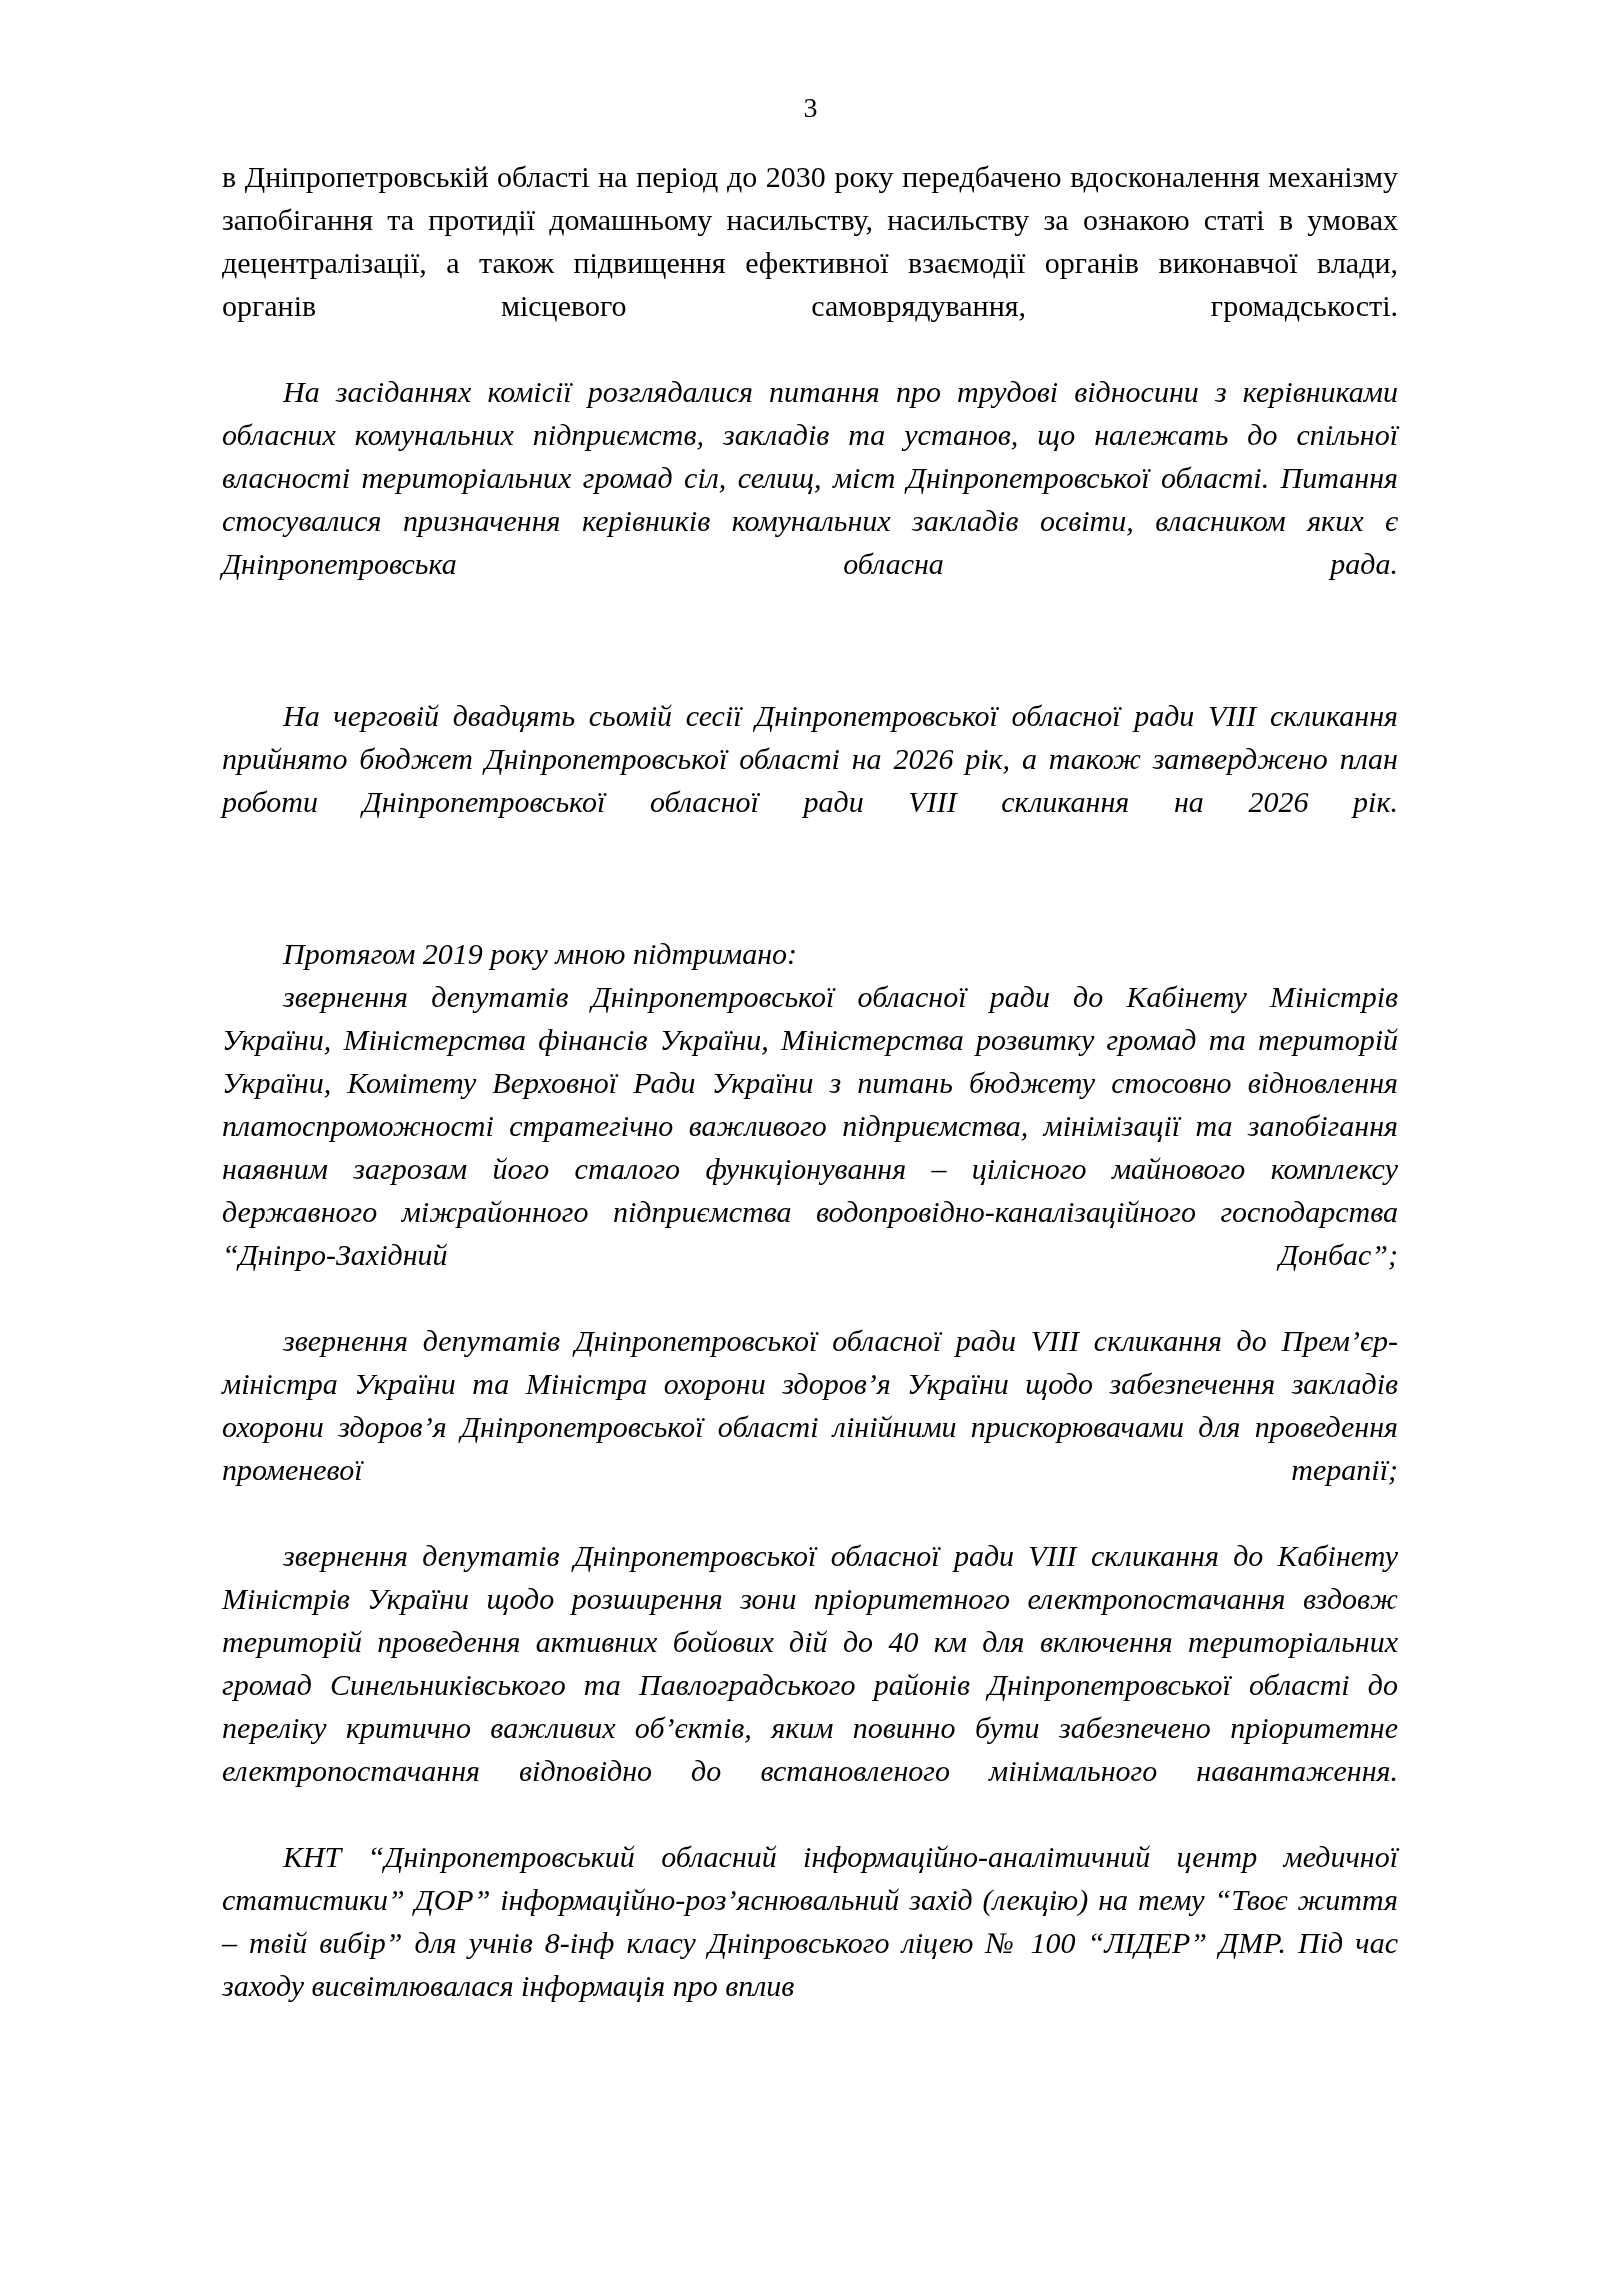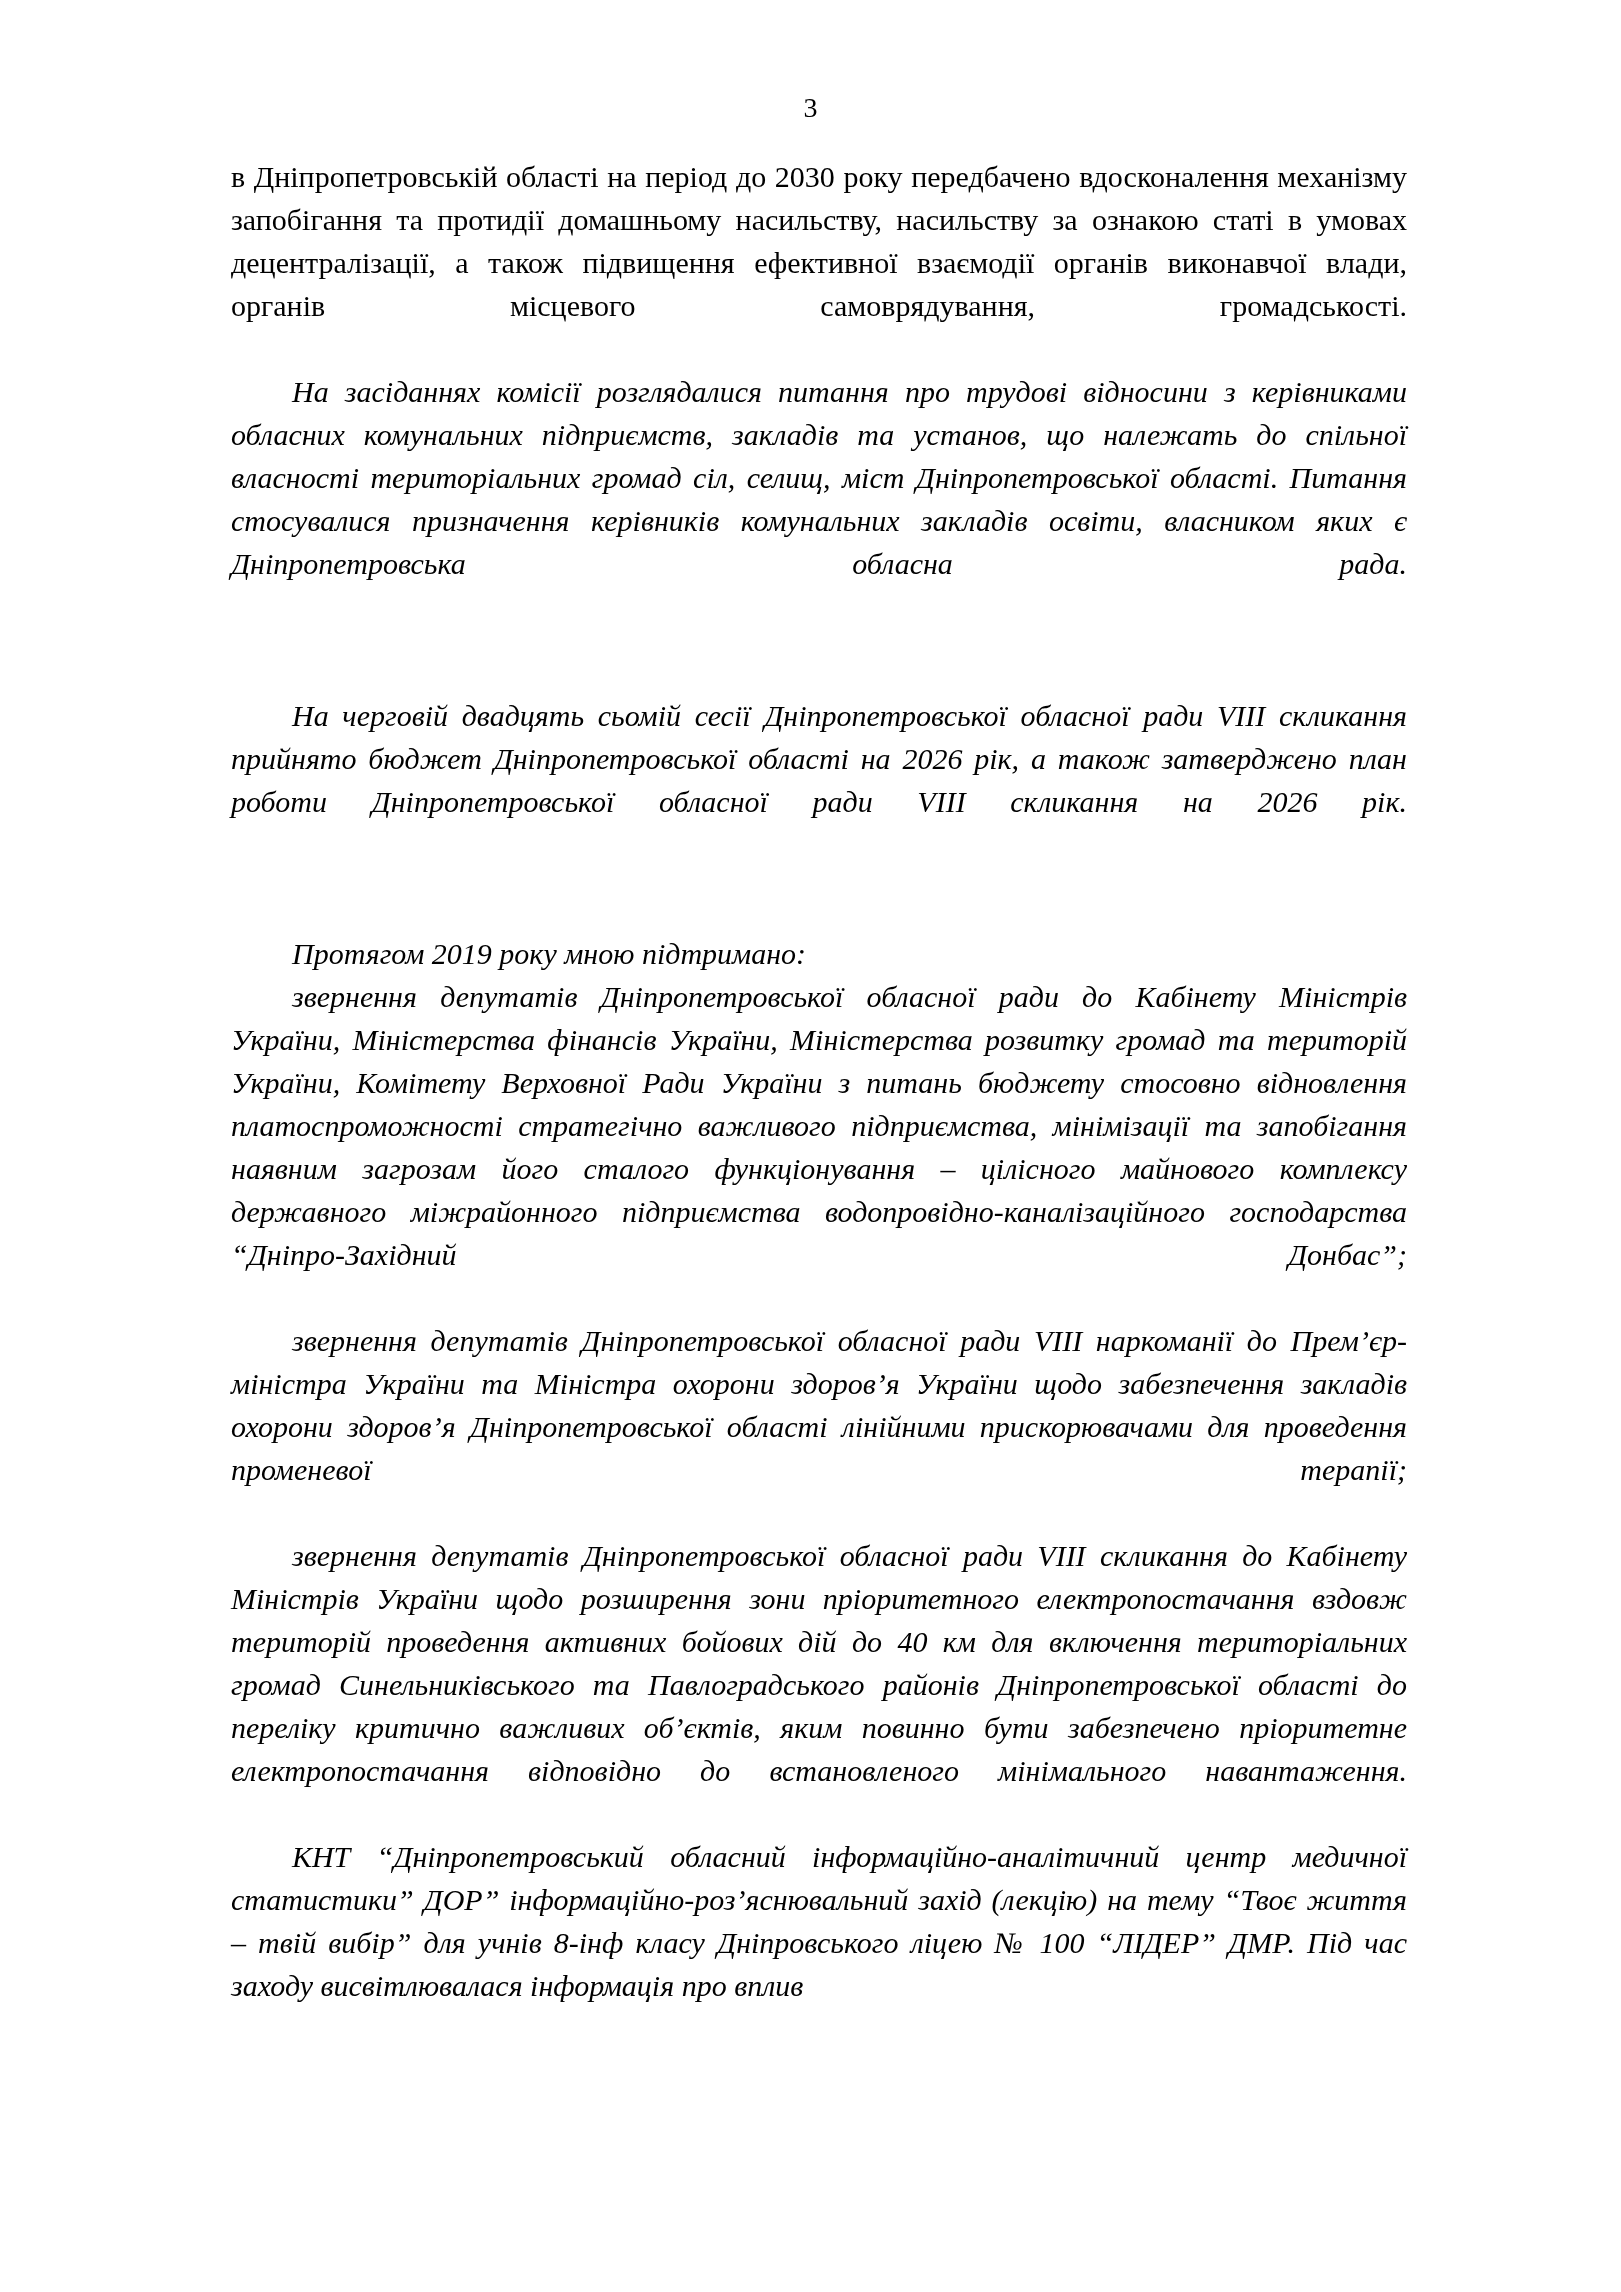--- a/index.html
+++ b/index.html
@@ -29,21 +29,21 @@
     left: 0;
     width: 1621px;
     text-align: center;
     font-size: 28px;
     line-height: 1;
     letter-spacing: 0;
   }
   .content {
     position: absolute;
     top: 155px;
-    left: 231px;
+    left: 222px;
     width: 1176px;
   }
   p.para {
     margin: 0;
     padding: 0;
     font-size: 30px;
     line-height: 43px;
     text-align: justify;
     text-justify: inter-word;
     text-indent: 0;
@@ -78,21 +78,21 @@
     <p class="para">в Дніпропетровській області на період до 2030 року передбачено вдосконалення механізму запобігання та протидії домашньому  насильству, насильству за ознакою статі в умовах децентралізації, а також підвищення ефективної взаємодії органів виконавчої влади, органів місцевого самоврядування, громадськості.</p>
 
     <p class="para indent">На засіданнях комісії розглядалися питання про трудові відносини з керівниками обласних комунальних підприємств, закладів та установ, що належать до спільної власності територіальних громад сіл, селищ, міст Дніпропетровської області. Питання стосувалися призначення керівників комунальних закладів освіти, власником яких є Дніпропетровська обласна рада.</p>
 
     <p class="para indent gap-before">На черговій двадцять сьомій сесії Дніпропетровської обласної ради VIII скликання прийнято бюджет Дніпропетровської області на 2026 рік, а також затверджено план роботи Дніпропетровської обласної ради VIII скликання на 2026 рік.</p>
 
     <p class="para indent gap-before nostretch">Протягом 2019 року мною підтримано:</p>
 
     <p class="para indent">звернення депутатів Дніпропетровської обласної ради до Кабінету Міністрів України, Міністерства фінансів України, Міністерства розвитку громад та територій України, Комітету Верховної Ради України з питань бюджету стосовно відновлення платоспроможності стратегічно важливого підприємства, мінімізації та запобігання наявним загрозам його сталого функціонування – цілісного майнового комплексу державного міжрайонного підприємства водопровідно-каналізаційного господарства “Дніпро-Західний Донбас”;</p>
 
-    <p class="para indent">звернення депутатів Дніпропетровської обласної ради VIII наркоманії до Прем’єр-міністра України та Міністра охорони здоров’я України щодо забезпечення закладів охорони здоров’я Дніпропетровської області лінійними прискорювачами для проведення променевої терапії;</p>
+    <p class="para indent">звернення депутатів Дніпропетровської обласної ради VIII скликання до Прем’єр-міністра України та Міністра охорони здоров’я України щодо забезпечення закладів охорони здоров’я Дніпропетровської області лінійними прискорювачами для проведення променевої терапії;</p>
 
     <p class="para indent">звернення депутатів Дніпропетровської обласної ради VIII скликання до Кабінету Міністрів України щодо розширення зони пріоритетного електропостачання вздовж територій проведення активних бойових дій до 40 км для включення територіальних громад Синельниківського та Павлоградського районів Дніпропетровської області до переліку критично важливих об’єктів, яким повинно бути забезпечено пріоритетне електропостачання відповідно до встановленого мінімального навантаження.</p>
 
 
     <p class="para indent nostretch">КНТ “Дніпропетровський обласний інформаційно-аналітичний центр медичної статистики” ДОР” інформаційно-роз’яснювальний захід (лекцію) на тему “Твоє життя – твій вибір” для учнів 8-інф класу Дніпровського ліцею № 100 “ЛІДЕР” ДМР. Під час заходу висвітлювалася інформація про вплив</p>
 
   </div>
 </div>
 
 

